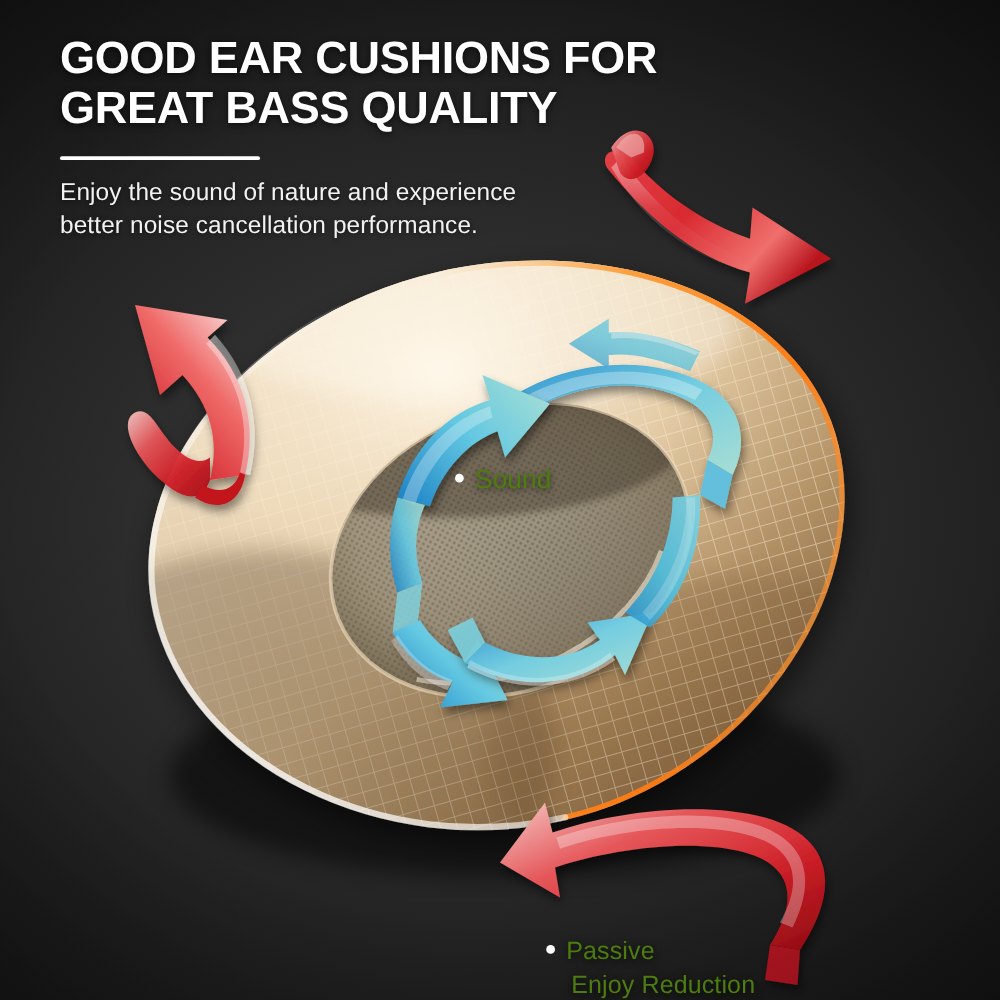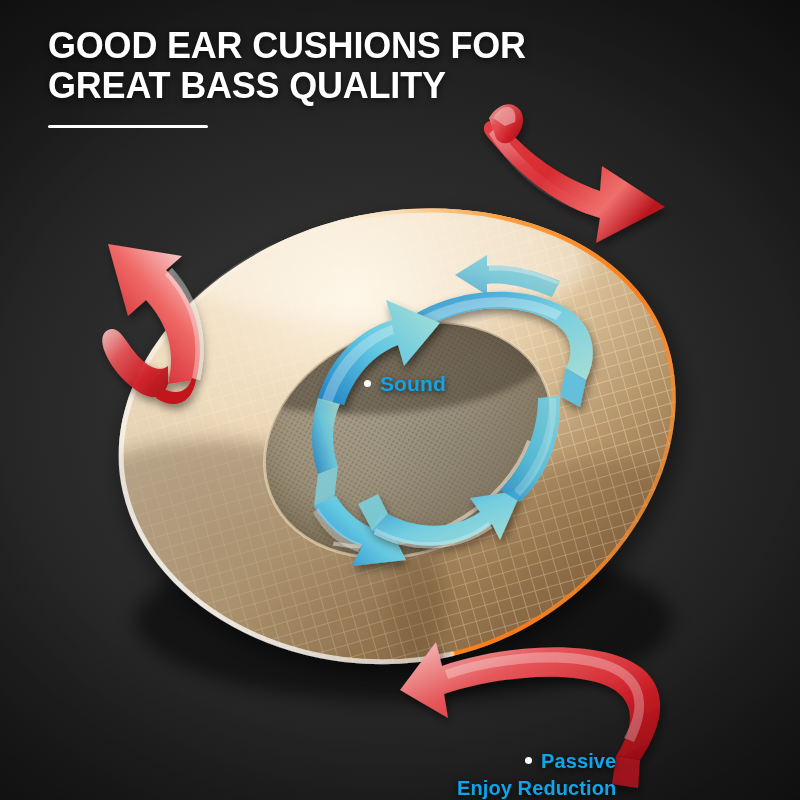--- a/index.html
+++ b/index.html
@@ -40,21 +40,21 @@
     color:#f2f2f2;font-size:19.5px;line-height:26px;
     font-weight:400;letter-spacing:.1px;margin:0;white-space:pre-line;
     text-shadow:0 1px 4px rgba(0,0,0,.55);
   }
 
   
   .art{position:absolute;left:0;top:0;width:800px;height:800px;}
   .art svg{display:block;}
 
   
-  .callout{position:absolute;color:#0ea5e9;font-weight:700;letter-spacing:.1px;text-align:right;}
+  .callout{position:absolute;color:#4d7c0f;font-weight:400;letter-spacing:.1px;}
   .callout .ln{display:block;white-space:nowrap;}
   #callout-sound{
     left:364px;top:370px;font-size:21px;line-height:27px;
     text-shadow:0 2px 6px rgba(0,0,0,.65);
   }
   #callout-sound .ln2{padding-left:20px;}
   #callout-passive{
     left:437px;top:730px;font-size:20px;line-height:27px;
     text-shadow:0 2px 7px rgba(0,0,0,.8);
     margin-top:18px;
@@ -362,20 +362,22 @@
 
   </svg>
   </div>
 
   <div class="bg-vignette"></div>
 
   <div class="header">
     <h1 class="title">GOOD EAR CUSHIONS FOR
 GREAT BASS QUALITY</h1>
     <div class="divider"></div>
+    <p class="subtitle">Enjoy the sound of nature and experience
+better noise cancellation performance.</p>
   </div>
 
   <div class="callout" id="callout-sound">
     <span class="ln ln1">
       <span class="dot"></span><span>Sound</span>
     </span>
   </div>
 
   <div class="callout" id="callout-passive">
     <span class="ln ln1">

